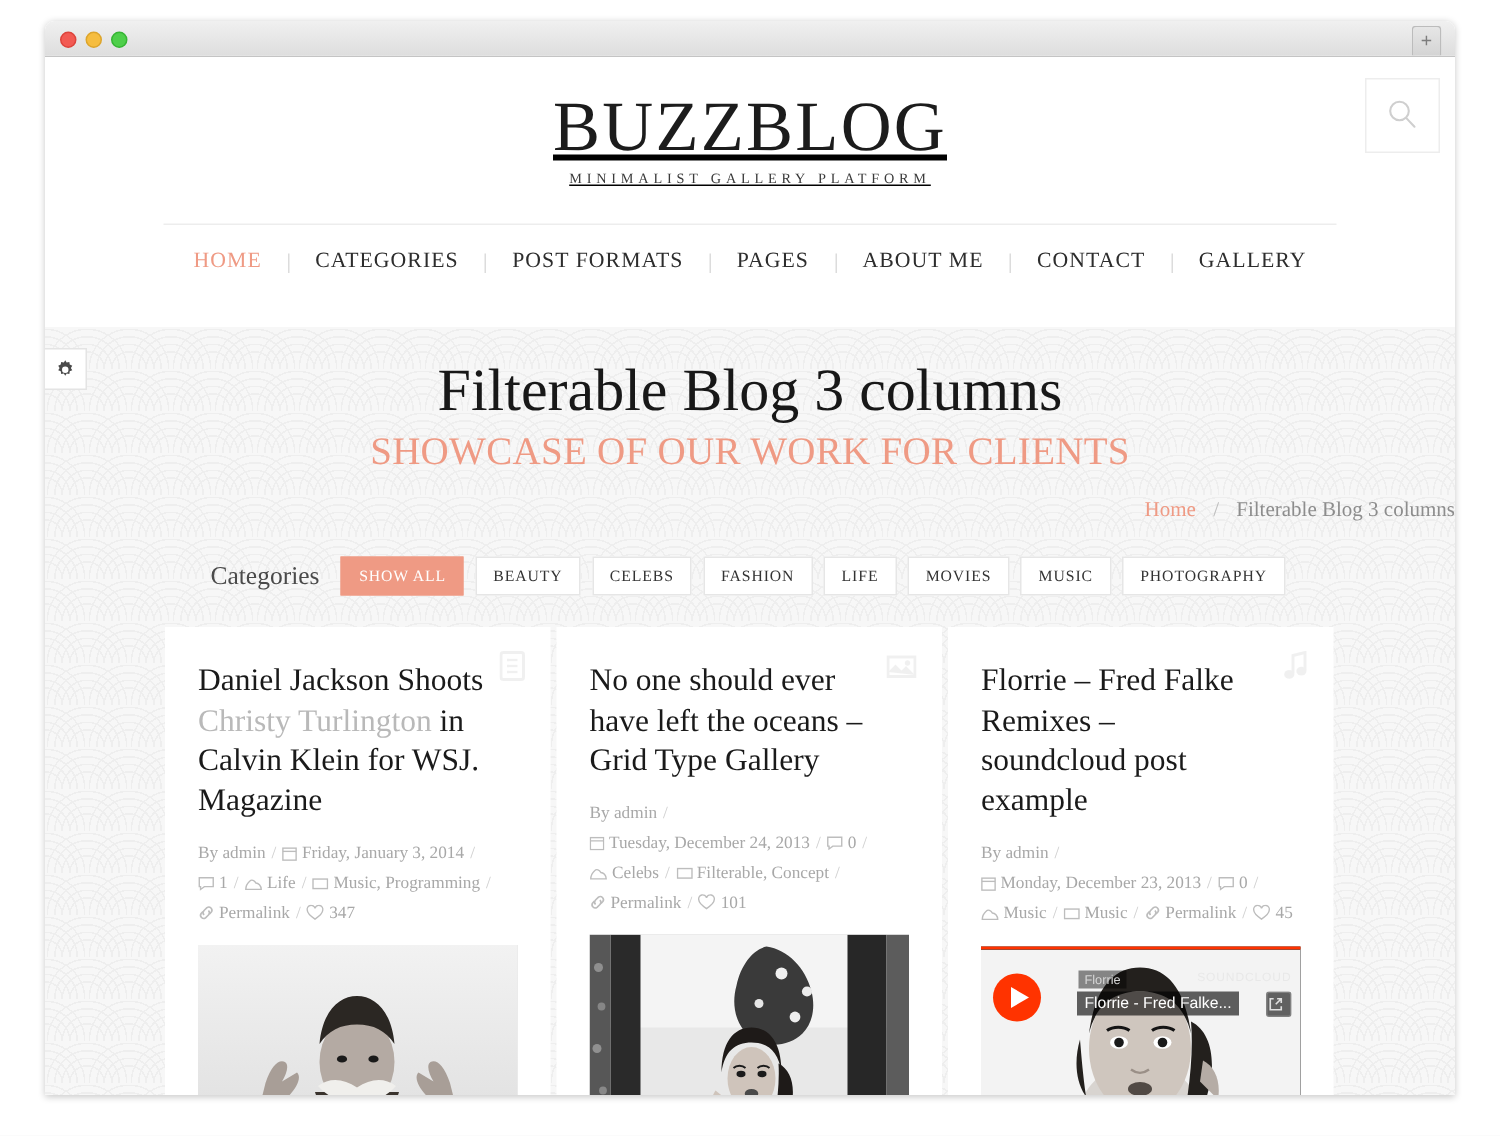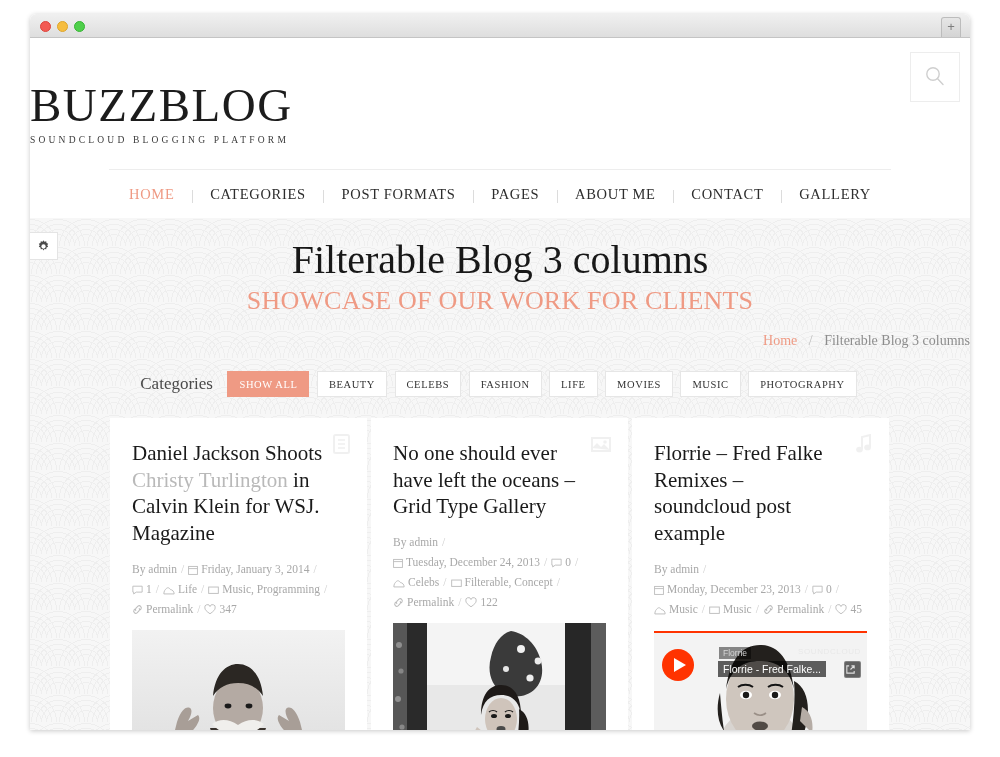--- a/index.html
+++ b/index.html
@@ -77,22 +77,23 @@
 
   
   .site-header {
     position: relative;
     height: 180px;
     background: #ffffff;
     z-index: 5;
   }
 
   .logo-block {
-    padding-top: 44px;
-    text-align: left;
+    padding-top: 24px;
+    text-align: center;
+    text-decoration: underline;
   }
   .logo-title {
     font-family: "Liberation Serif", serif;
     font-size: 47px;
     letter-spacing: 1.5px;
     color: #1c1c1c;
     line-height: 1;
   }
   .logo-tagline {
     font-family: "Liberation Serif", serif;
@@ -381,21 +382,21 @@
 
       <div class="search-box">
         <svg width="22" height="22" viewBox="0 0 22 22">
           <circle cx="9" cy="8" r="6.2" fill="none" stroke="#cfcfcf" stroke-width="1.4"></circle>
           <line x1="13.4" y1="12.6" x2="19" y2="18.5" stroke="#cfcfcf" stroke-width="1.4" stroke-linecap="round"></line>
         </svg>
       </div>
 
       <div class="logo-block">
         <div class="logo-title">BUZZBLOG</div>
-        <div class="logo-tagline">SOUNDCLOUD BLOGGING PLATFORM</div>
+        <div class="logo-tagline">MINIMALIST GALLERY PLATFORM</div>
       </div>
 
       <div class="header-divider"></div>
 
       <div class="main-nav">
         <a class="nav-item active">HOME</a>
         <span class="nav-sep"></span>
         <a class="nav-item">CATEGORIES</a>
         <span class="nav-sep"></span>
         <a class="nav-item">POST FORMATS</a>
@@ -513,21 +514,21 @@
                   <path d="M1 1h11v7H5L2 10.2V8H1z" fill="none" stroke="#bdbdbd" stroke-width="1.1"></path>
                 </svg><span>0</span></span><span class="m-sep">/</span><span class="m-item"><svg width="12" height="9" viewBox="0 0 14 10">
                   <path d="M1 9h12c0-3-2.2-5-4.2-5C7.6 2 5.6 1 4 2.6 2.4 4 1 5.6 1 9z" fill="none" stroke="#bdbdbd" stroke-width="1.1"></path>
                 </svg><span>Celebs</span></span><span class="m-sep">/</span><span class="m-item"><svg width="11" height="10" viewBox="0 0 13 11">
                   <rect x="0.8" y="2" width="11.4" height="7.5" fill="none" stroke="#bdbdbd" stroke-width="1.1"></rect>
                 </svg><span>Filterable, Concept</span></span><span class="m-sep">/</span><span class="m-item"><svg width="11" height="11" viewBox="0 0 12 12">
                   <path d="M4.4 7.6a2.3 2.3 0 010-3.2l2.1-2.1a2.3 2.3 0 013.2 3.2L8.4 6.8" fill="none" stroke="#bdbdbd" stroke-width="1.2"></path>
                   <path d="M7.6 4.4a2.3 2.3 0 010 3.2l-2.1 2.1a2.3 2.3 0 01-3.2-3.2L3.6 5.2" fill="none" stroke="#bdbdbd" stroke-width="1.2"></path>
                 </svg><span>Permalink</span></span><span class="m-sep">/</span><span class="m-item"><svg width="12" height="11" viewBox="0 0 14 12">
                   <path d="M7 11C3 8.2 1 6.3 1 4.1A3 3 0 017 2.6 3 3 0 0113 4.1c0 2.2-2 4.1-6 6.9z" fill="none" stroke="#bdbdbd" stroke-width="1.1"></path>
-                </svg><span>122</span></span>
+                </svg><span>101</span></span>
           </div>
 
           <div class="post-thumb">
             <svg width="213" height="150" viewBox="0 0 213 150">
               <rect width="213" height="150" fill="#e8e8e8"></rect>
               <rect x="0" y="0" width="213" height="62" fill="#f4f4f4"></rect>
               <path d="M118 8c14 2 26 14 30 30 3 12 0 22-6 28-8 8-22 10-32 4-12-7-16-22-12-36C101 20 109 10 118 8z" fill="#3a3a3a"></path>
               <circle cx="128" cy="26" r="4" fill="#f0f0f0"></circle>
                 <circle cx="145" cy="38" r="3.4" fill="#ececec"></circle>
               <circle cx="113" cy="46" r="3" fill="#e6e6e6"></circle>

